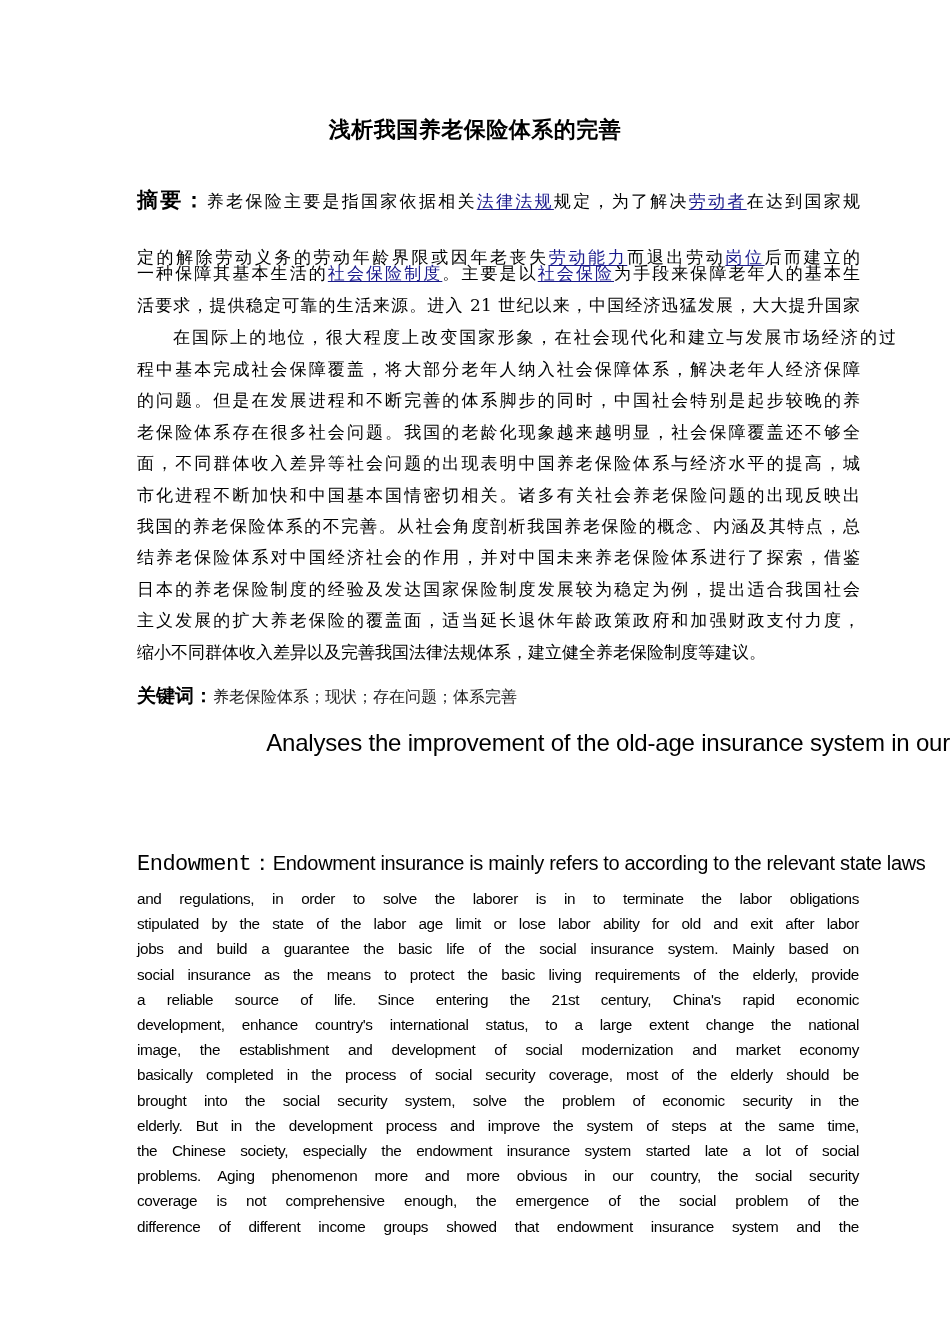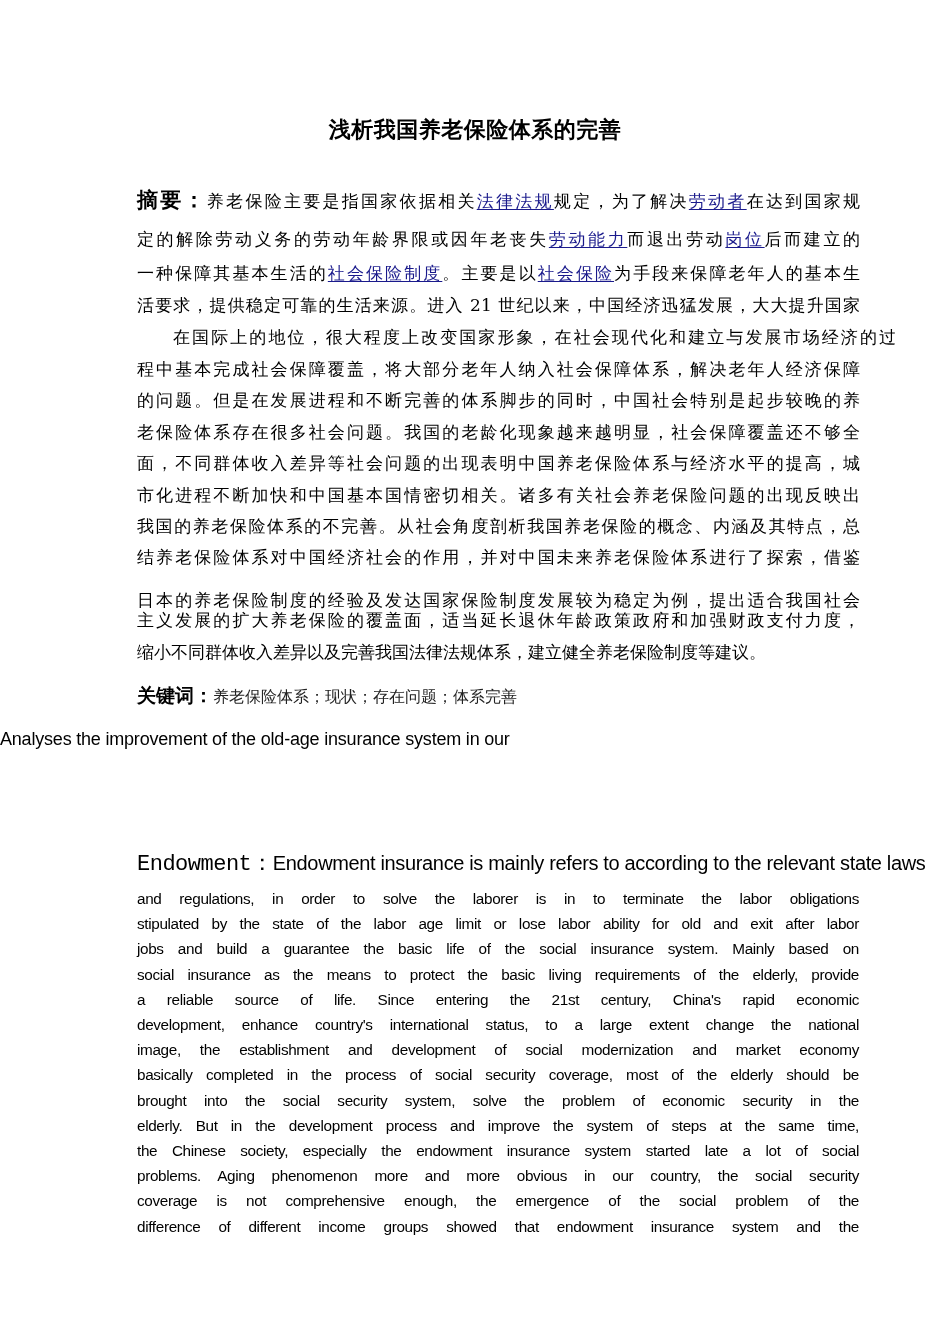--- a/index.html
+++ b/index.html
@@ -19,54 +19,54 @@
     color: #1a1a8c; text-decoration: underline; text-underline-offset: 2px;
   }
   .label-big {
     font-family: "DejaVu Sans", sans-serif; font-weight: bold; font-size: 21px;
   }
   .label-kw {
     font-family: "DejaVu Sans", sans-serif; font-weight: bold; font-size: 19px;
   }
   .kw-text { font-family: "DejaVu Serif", serif; font-size: 16px; color: #222; }
   .title-en {
-    position: absolute; left: 0; width: 950px; text-align: left;
-    font-family: "Liberation Sans", sans-serif; font-size: 18px; letter-spacing: -0.2px;
+    position: absolute; left: 0; width: 950px; text-align: right;
+    font-family: "Liberation Sans", sans-serif; font-size: 24px; letter-spacing: -0.2px;
   }
   .abs-label {
     font-family: "Liberation Mono", monospace; font-size: 22px; letter-spacing: -0.5px;
   }
   .en-line {
     position: absolute; left: 137px; width: 722px; white-space: nowrap;
     font-family: "Liberation Sans", sans-serif; font-size: 15.3px; line-height: 20px;
     letter-spacing: -0.35px; text-align: justify; text-align-last: justify;
   }
   .en-first { font-size: 20px; }
 </style>
 </head>
 <body>
 
 <div class="page">
 
   <div class="title-cn">浅析我国养老保险体系的完善</div>
 
   <div id="cn-abstract">
       <div class="line" style="top: 189px;"><span class="label-big">摘要：</span><span>养老保险主要是指国家依据相关</span><a class="link">法律法规</a><span>规定，为了解决</span><a class="link">劳动者</a><span>在达到国家规</span></div>
-      <div class="line" style="top: 228px;"><span>定的解除劳动义务的劳动年龄界限或因年老丧失</span><a class="link">劳动能力</a><span>而退出劳动</span><a class="link">岗位</a><span>后而建立的</span></div>
+      <div class="line" style="top: 246px;"><span>定的解除劳动义务的劳动年龄界限或因年老丧失</span><a class="link">劳动能力</a><span>而退出劳动</span><a class="link">岗位</a><span>后而建立的</span></div>
       <div class="line" style="top: 262px;"><span>一种保障其基本生活的</span><a class="link">社会保险制度</a><span>。主要是以</span><a class="link">社会保险</a><span>为手段来保障老年人的基本生</span></div>
       <div class="line" style="top: 294px;"><span>活要求，提供稳定可靠的生活来源。进入 21 世纪以来，中国经济迅猛发展，大大提升国家</span></div>
       <div class="line" style="top: 326px; margin-left: 36px;"><span>在国际上的地位，很大程度上改变国家形象，在社会现代化和建立与发展市场经济的过</span></div>
       <div class="line" style="top: 358px;"><span>程中基本完成社会保障覆盖，将大部分老年人纳入社会保障体系，解决老年人经济保障</span></div>
       <div class="line" style="top: 389px;"><span>的问题。但是在发展进程和不断完善的体系脚步的同时，中国社会特别是起步较晚的养</span></div>
       <div class="line" style="top: 421px;"><span>老保险体系存在很多社会问题。我国的老龄化现象越来越明显，社会保障覆盖还不够全</span></div>
       <div class="line" style="top: 452px;"><span>面，不同群体收入差异等社会问题的出现表明中国养老保险体系与经济水平的提高，城</span></div>
       <div class="line" style="top: 484px;"><span>市化进程不断加快和中国基本国情密切相关。诸多有关社会养老保险问题的出现反映出</span></div>
       <div class="line" style="top: 515px;"><span>我国的养老保险体系的不完善。从社会角度剖析我国养老保险的概念、内涵及其特点，总</span></div>
       <div class="line" style="top: 546px;"><span>结养老保险体系对中国经济社会的作用，并对中国未来养老保险体系进行了探索，借鉴</span></div>
-      <div class="line" style="top: 578px; margin-top: 11px;"><span>日本的养老保险制度的经验及发达国家保险制度发展较为稳定为例，提出适合我国社会</span></div>
+      <div class="line" style="top: 578px;"><span>日本的养老保险制度的经验及发达国家保险制度发展较为稳定为例，提出适合我国社会</span></div>
       <div class="line" style="top: 609px;"><span>主义发展的扩大养老保险的覆盖面，适当延长退休年龄政策政府和加强财政支付力度，</span></div>
       <div class="line last" style="top: 641px;"><span>缩小不同群体收入差异以及完善我国法律法规体系，建立健全养老保险制度等建议。</span></div>
     </div>
 
   <div class="line last" style="top:684px;">
     <span class="label-kw">关键词：</span><span class="kw-text">养老保险体系；现状；存在问题；体系完善</span>
   </div>
 
   <div class="title-en" style="top:729px;">Analyses the improvement of the old-age insurance system in our</div>
 

